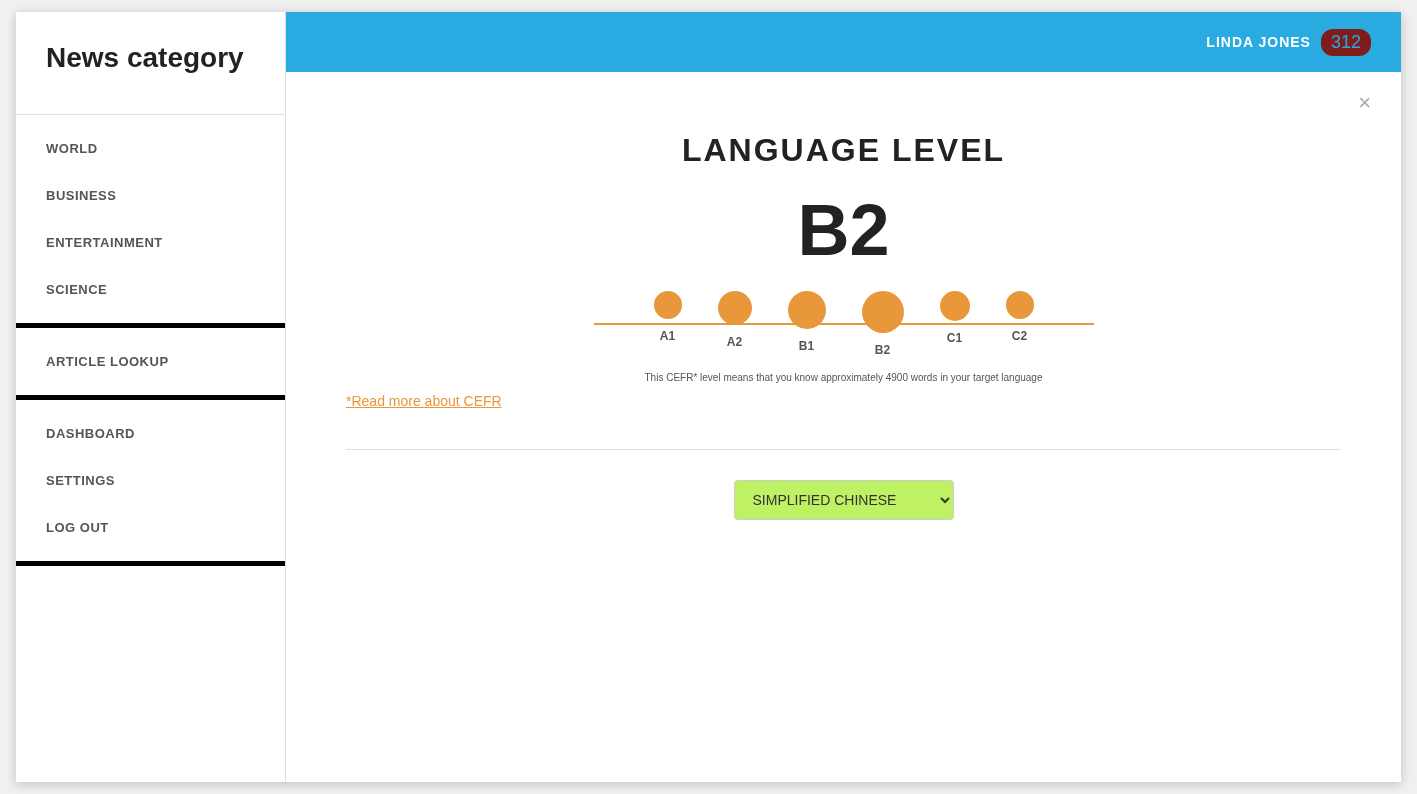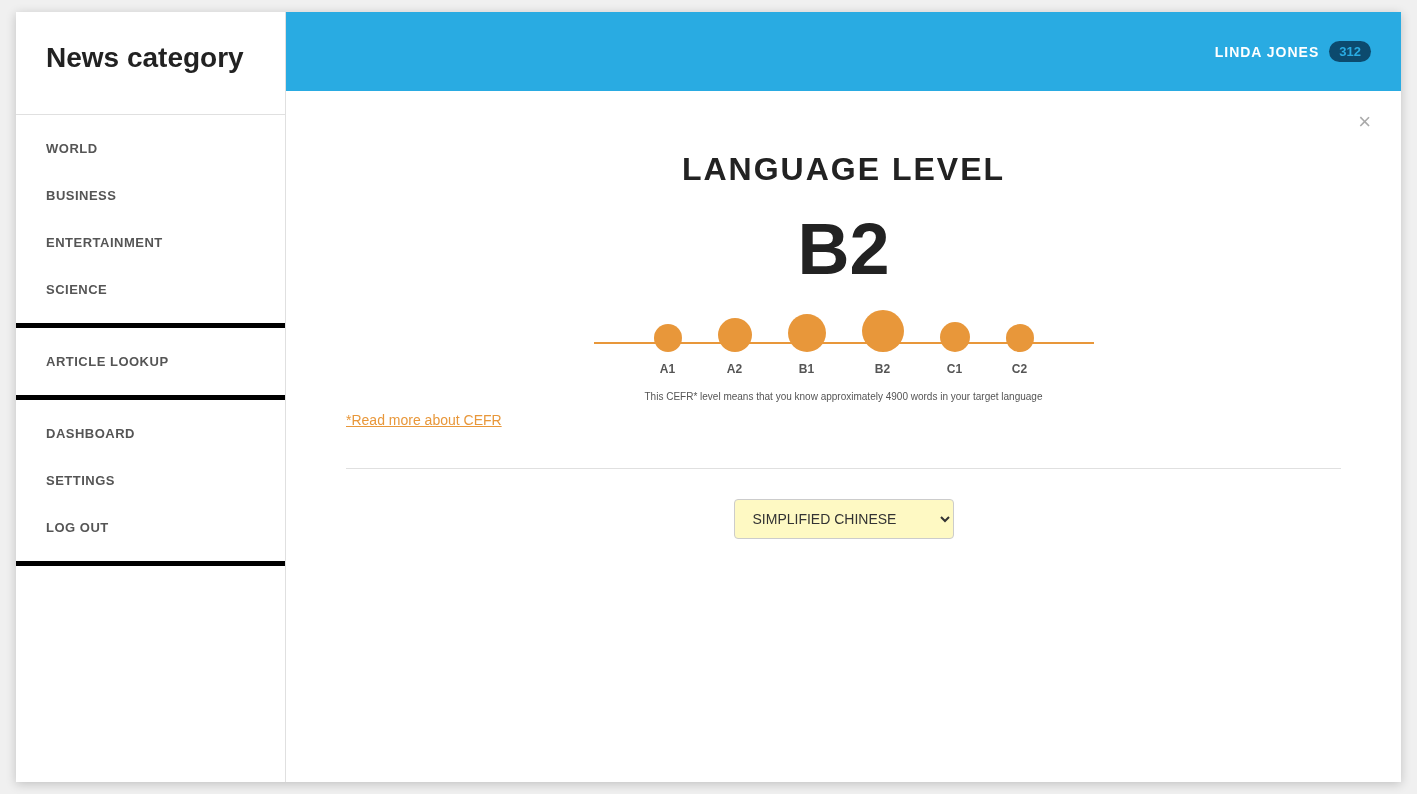--- a/index.html
+++ b/index.html
@@ -51,44 +51,44 @@
     }
     
     .main {
       flex: 1;
       display: flex;
       flex-direction: column;
       background: #fff;
     }
     .header {
       background: #29abe2;
-      height: 79px;
+      height: 60px;
       display: flex;
       align-items: center;
       justify-content: flex-end;
       padding: 0 30px;
     }
     .user-info {
       display: flex;
       align-items: center;
       gap: 10px;
     }
     .user-name {
       color: white;
       font-size: 14px;
       font-weight: bold;
       letter-spacing: 1px;
     }
     .user-score {
-      background: #0c4a6e;
+      background: #7f1d1d;
       color: #29abe2;
       border-radius: 12px;
       padding: 3px 10px;
-      font-size: 13px;
-      font-weight: bold;
+      font-size: 18px;
+      font-weight: normal;
     }
     .content-area {
       flex: 1;
       position: relative;
       overflow-y: auto;
       padding: 30px 60px;
     }
     .close-btn {
       position: absolute;
       top: 20px;
@@ -131,21 +131,21 @@
       top: 50%;
       left: 50%;
       transform: translate(-50%, -50%);
       width: 500px;
       height: 2px;
       background: #e8973a;
       z-index: 0;
     }
     .cefr-nodes {
       display: flex;
-      align-items: flex-end;
+      align-items: flex-start;
       gap: 0;
       position: relative;
       z-index: 1;
     }
     .cefr-node {
       display: flex;
       flex-direction: column;
       align-items: center;
       margin: 0 18px;
     }
@@ -185,21 +185,21 @@
       display: flex;
       justify-content: center;
       margin-top: 20px;
     }
     .translation-select {
       width: 220px;
       padding: 10px 14px;
       font-size: 14px;
       border: 1px solid #ccc;
       border-radius: 4px;
-      background: #fef9c3;
+      background: #bef264;
       color: #333;
       cursor: pointer;
       appearance: auto;
     }
   </style>
 </head>
 <body>
 
 <div class="app-container">
 

